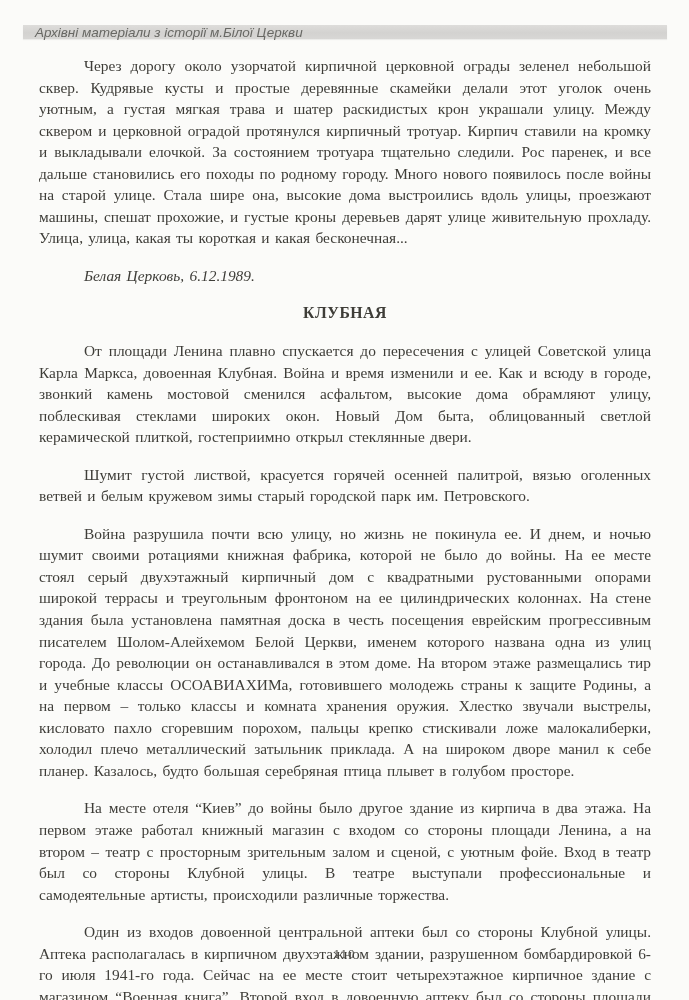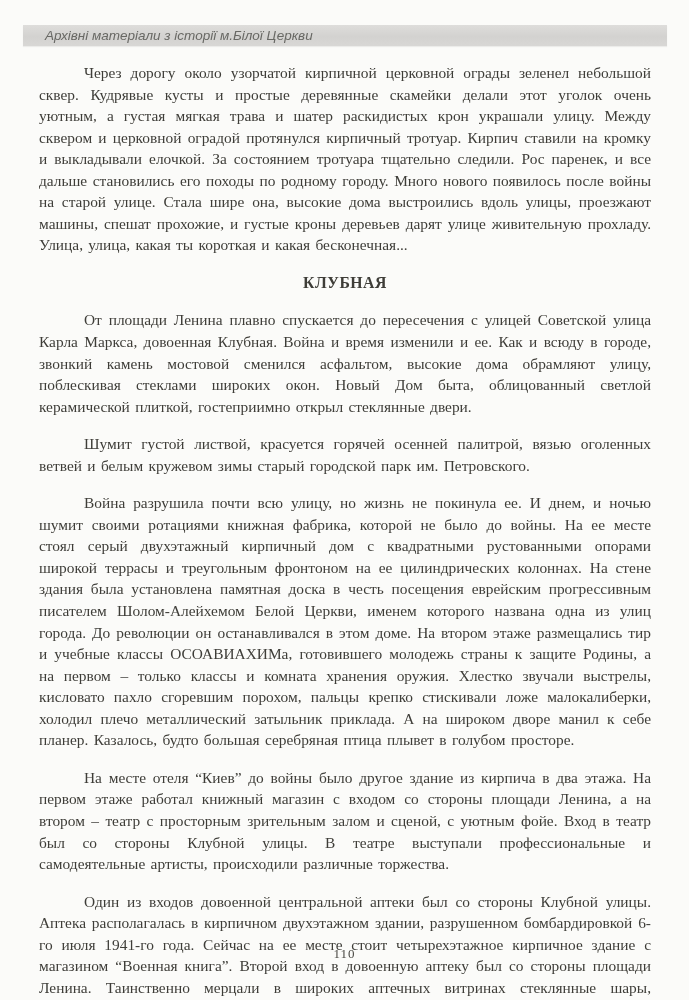--- a/index.html
+++ b/index.html
@@ -11,25 +11,25 @@
     color: #3e3d38;
     overflow: hidden;
   }
   .page {
     width: 689px;
     height: 1000px;
     padding: 25px 22px 0 23px;
     position: relative;
   }
   .header-bar {
-    height: 21px;
+    height: 14px;
     background: linear-gradient(to bottom, #dedddb 0%, #d3d2d0 55%, #d8d7d5 100%);
     display: flex;
     align-items: center;
-    padding-left: 22px;
+    padding-left: 12px;
     box-shadow: 0 1px 1px rgba(0,0,0,0.06);
   }
   .header-title {
     font-family: "Liberation Sans", sans-serif;
     font-style: italic;
     font-size: 13.5px;
     color: #686864;
     white-space: nowrap;
   }
   .content {
@@ -71,20 +71,21 @@
 <div class="page">
 
   <div class="header-bar">
     <span class="header-title">Архівні матеріали з історії м.Білої Церкви</span>
   </div>
 
   <div class="content">
 
     <p>Через дорогу около узорчатой кирпичной церковной ограды зеленел небольшой сквер. Кудрявые кусты и простые деревянные скамейки делали этот уголок очень уютным, а густая мягкая трава и шатер раскидистых крон украшали улицу. Между сквером и церковной оградой протянулся кирпичный тротуар. Кирпич ставили на кромку и выкладывали елочкой. За состоянием тротуара тщательно следили. Рос паренек, и все дальше становились его походы по родному городу. Много нового появилось после войны на старой улице. Стала шире она, высокие дома выстроились вдоль улицы, проезжают машины, спешат прохожие, и густые кроны деревьев дарят улице живительную прохладу. Улица, улица, какая ты короткая и какая бесконечная...</p>
 
+    <p class="dateline">Белая Церковь, 6.12.1989.</p>
 
     <div class="section-title">КЛУБНАЯ</div>
 
     <p>От площади Ленина плавно спускается до пересечения с улицей Советской улица Карла Маркса, довоенная Клубная. Война и время изменили и ее. Как и всюду в городе, звонкий камень мостовой сменился асфальтом, высокие дома обрамляют улицу, поблескивая стеклами широких окон. Новый Дом быта, облицованный светлой керамической плиткой, гостеприимно открыл стеклянные двери.</p>
 
     <p>Шумит густой листвой, красуется горячей осенней палитрой, вязью оголенных ветвей и белым кружевом зимы старый городской парк им. Петровского.</p>
 
     <p>Война разрушила почти всю улицу, но жизнь не покинула ее. И днем, и ночью шумит своими ротациями книжная фабрика, которой не было до войны. На ее месте стоял серый двухэтажный кирпичный дом с квадратными рустованными опорами широкой террасы и треугольным фронтоном на ее цилиндрических колоннах. На стене здания была установлена памятная доска в честь посещения еврейским прогрессивным писателем Шолом-Алейхемом Белой Церкви, именем которого названа одна из улиц города. До революции он останавливался в этом доме. На втором этаже размещались тир и учебные классы ОСОАВИАХИМа, готовившего молодежь страны к защите Родины, а на первом – только классы и комната хранения оружия. Хлестко звучали выстрелы, кисловато пахло сгоревшим порохом, пальцы крепко стискивали ложе малокалиберки, холодил плечо металлический затыльник приклада. А на широком дворе манил к себе планер. Казалось, будто большая серебряная птица плывет в голубом просторе.</p>
 
     <p>На месте отеля “Киев” до войны было другое здание из кирпича в два этажа. На первом этаже работал книжный магазин с входом со стороны площади Ленина, а на втором – театр с просторным зрительным залом и сценой, с уютным фойе. Вход в театр был со стороны Клубной улицы. В театре выступали профессиональные и самодеятельные артисты, происходили различные торжества.</p>

